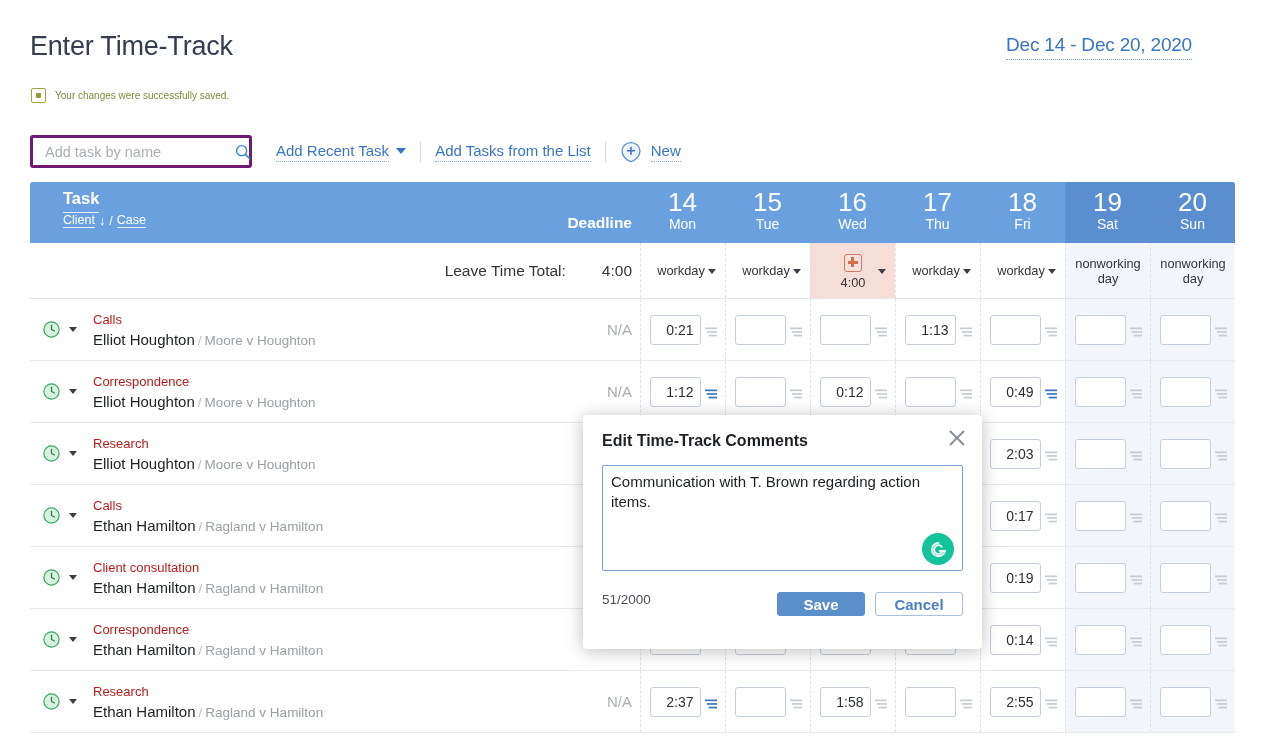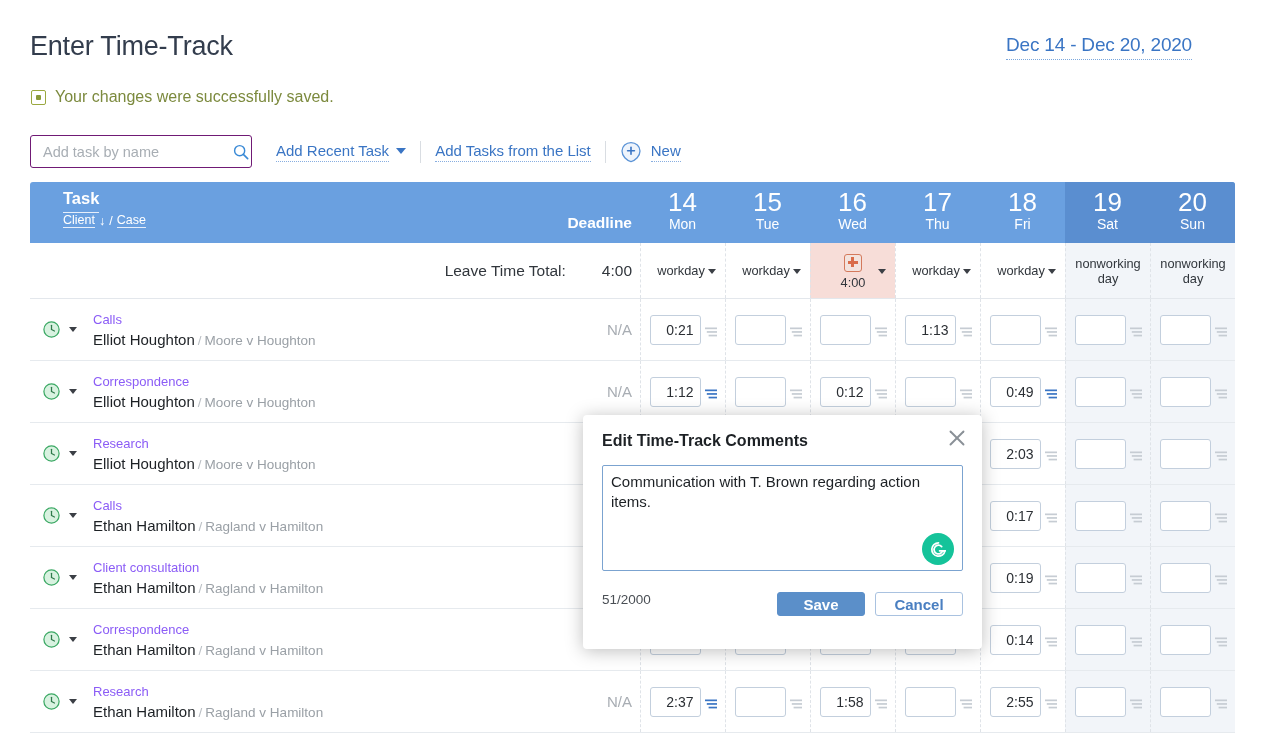--- a/index.html
+++ b/index.html
@@ -20,35 +20,35 @@
   .date-range {
     position:absolute; right:69px; top:34px;
     font-size:19px; color:#3a75c4; letter-spacing:-0.2px;
     border-bottom:1px dotted #7aa7dd; padding-bottom:3px;
     cursor:pointer;
   }
 
   .saved-msg {
     position:absolute; left:31px; top:88px;
     display:flex; align-items:center; gap:9px;
-    font-size:16px; color:#7c8a3e;
+    font-size:10px; color:#7c8a3e;
   }
   .saved-ico {
     width:15px; height:15px; border:1.5px solid #9aa83f; border-radius:2px;
     position:relative; background:#fff; flex:none;
   }
   .saved-ico:after {
     content:""; position:absolute; left:4px; top:4px; width:5px; height:5px;
     background:#8a9a3a; border-radius:1px;
   }
 
   
   .toolbar { position:absolute; left:30px; top:135px; display:flex; align-items:center; }
   .search-box {
-    width:222px; height:33px; border:1px solid #701a75; border-radius:3px;
+    width:222px; height:33px; border:3px solid #701a75; border-radius:3px;
     display:flex; align-items:center; padding:0 8px 0 10px; background:#fff;
   }
   .search-box input {
     border:none; outline:none; flex:1; font-size:14.5px; color:#555;
     font-family:"Liberation Sans", sans-serif; background:transparent;
   }
   .search-box input::placeholder { color:#a8aeb4; }
   .search-ico { width:18px; height:18px; flex:none; }
   .tb-sep { width:1px; height:22px; background:#d9dde2; margin:0 14px; }
   .tb-link {
@@ -122,21 +122,21 @@
   .trow { display:flex; height:62px; border-bottom:1px solid #e6eaee; background:#fff; }
   .trow .c-task {
     width:525px; flex:none; display:flex; align-items:center; padding-left:12px; gap:0;
   }
   .clock-ico { width:19px; height:19px; flex:none; }
   .row-caret {
     width:0;height:0;border-left:4.5px solid transparent;border-right:4.5px solid transparent;
     border-top:5.5px solid #3b3f45; margin-left:8px; margin-right:16px; flex:none;
   }
   .task-text { line-height:1.28; }
-  .task-type { font-size:13px; color:#8b5cf6; }
+  .task-type { font-size:13px; color:#b91c1c; }
   .task-sub { font-size:15px; color:#1d2125; margin-top:2px; }
   .task-sub .case { color:#9aa0a6; font-size:13.5px; }
   .task-sub .slash { color:#b9bec3; font-size:13.5px; margin:0 3px; }
 
   .c-deadline {
     width:85px; flex:none; display:flex; align-items:center; justify-content:flex-end;
     padding-right:8px; font-size:15px; color:#a8adb3;
   }
   .c-day {
     width:85px; flex:none; border-left:1px dashed #dfe3e8;

